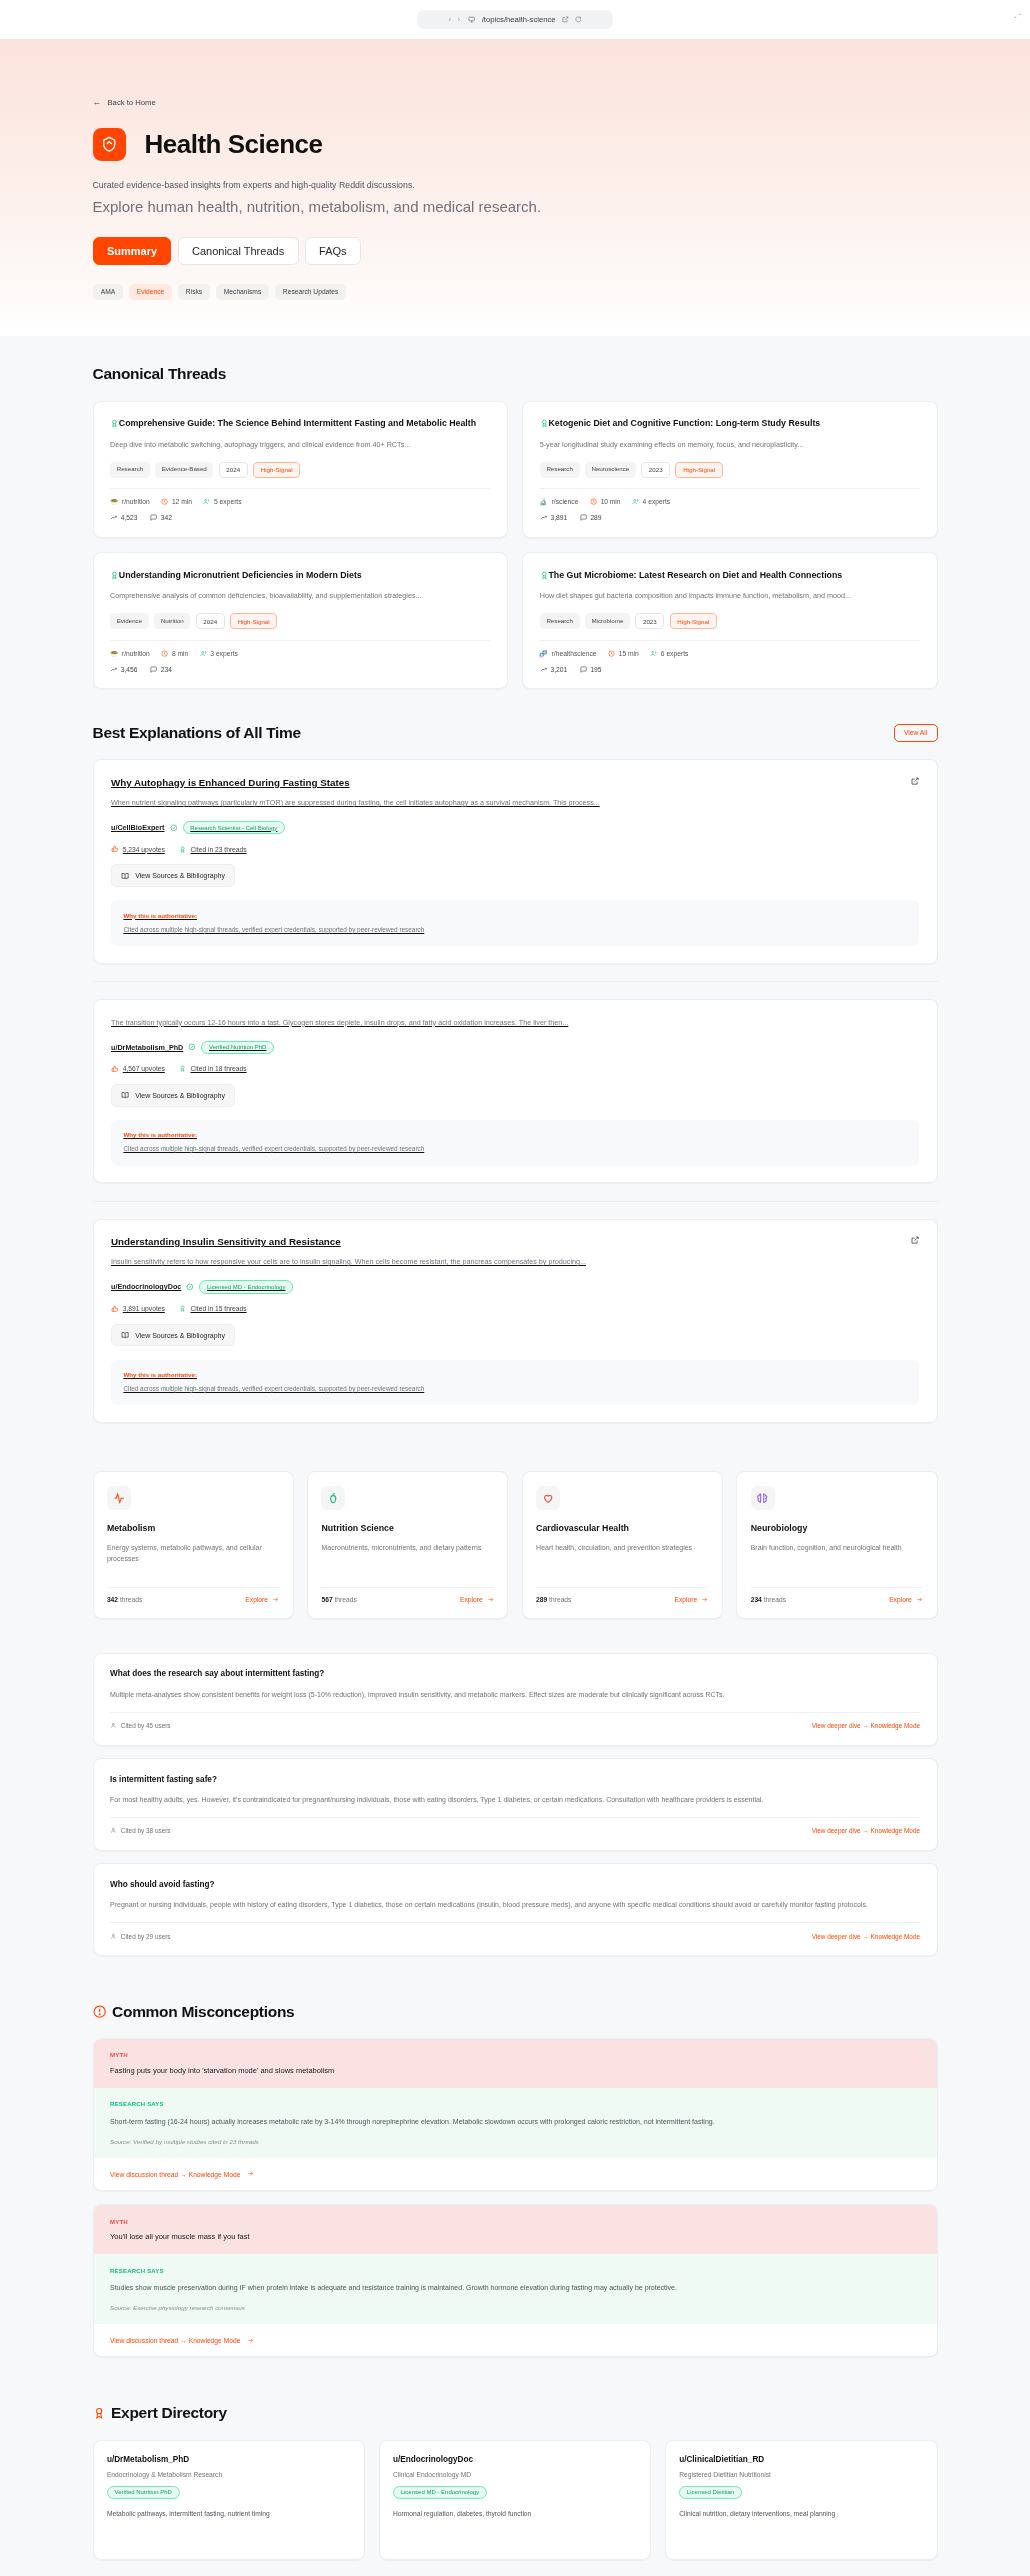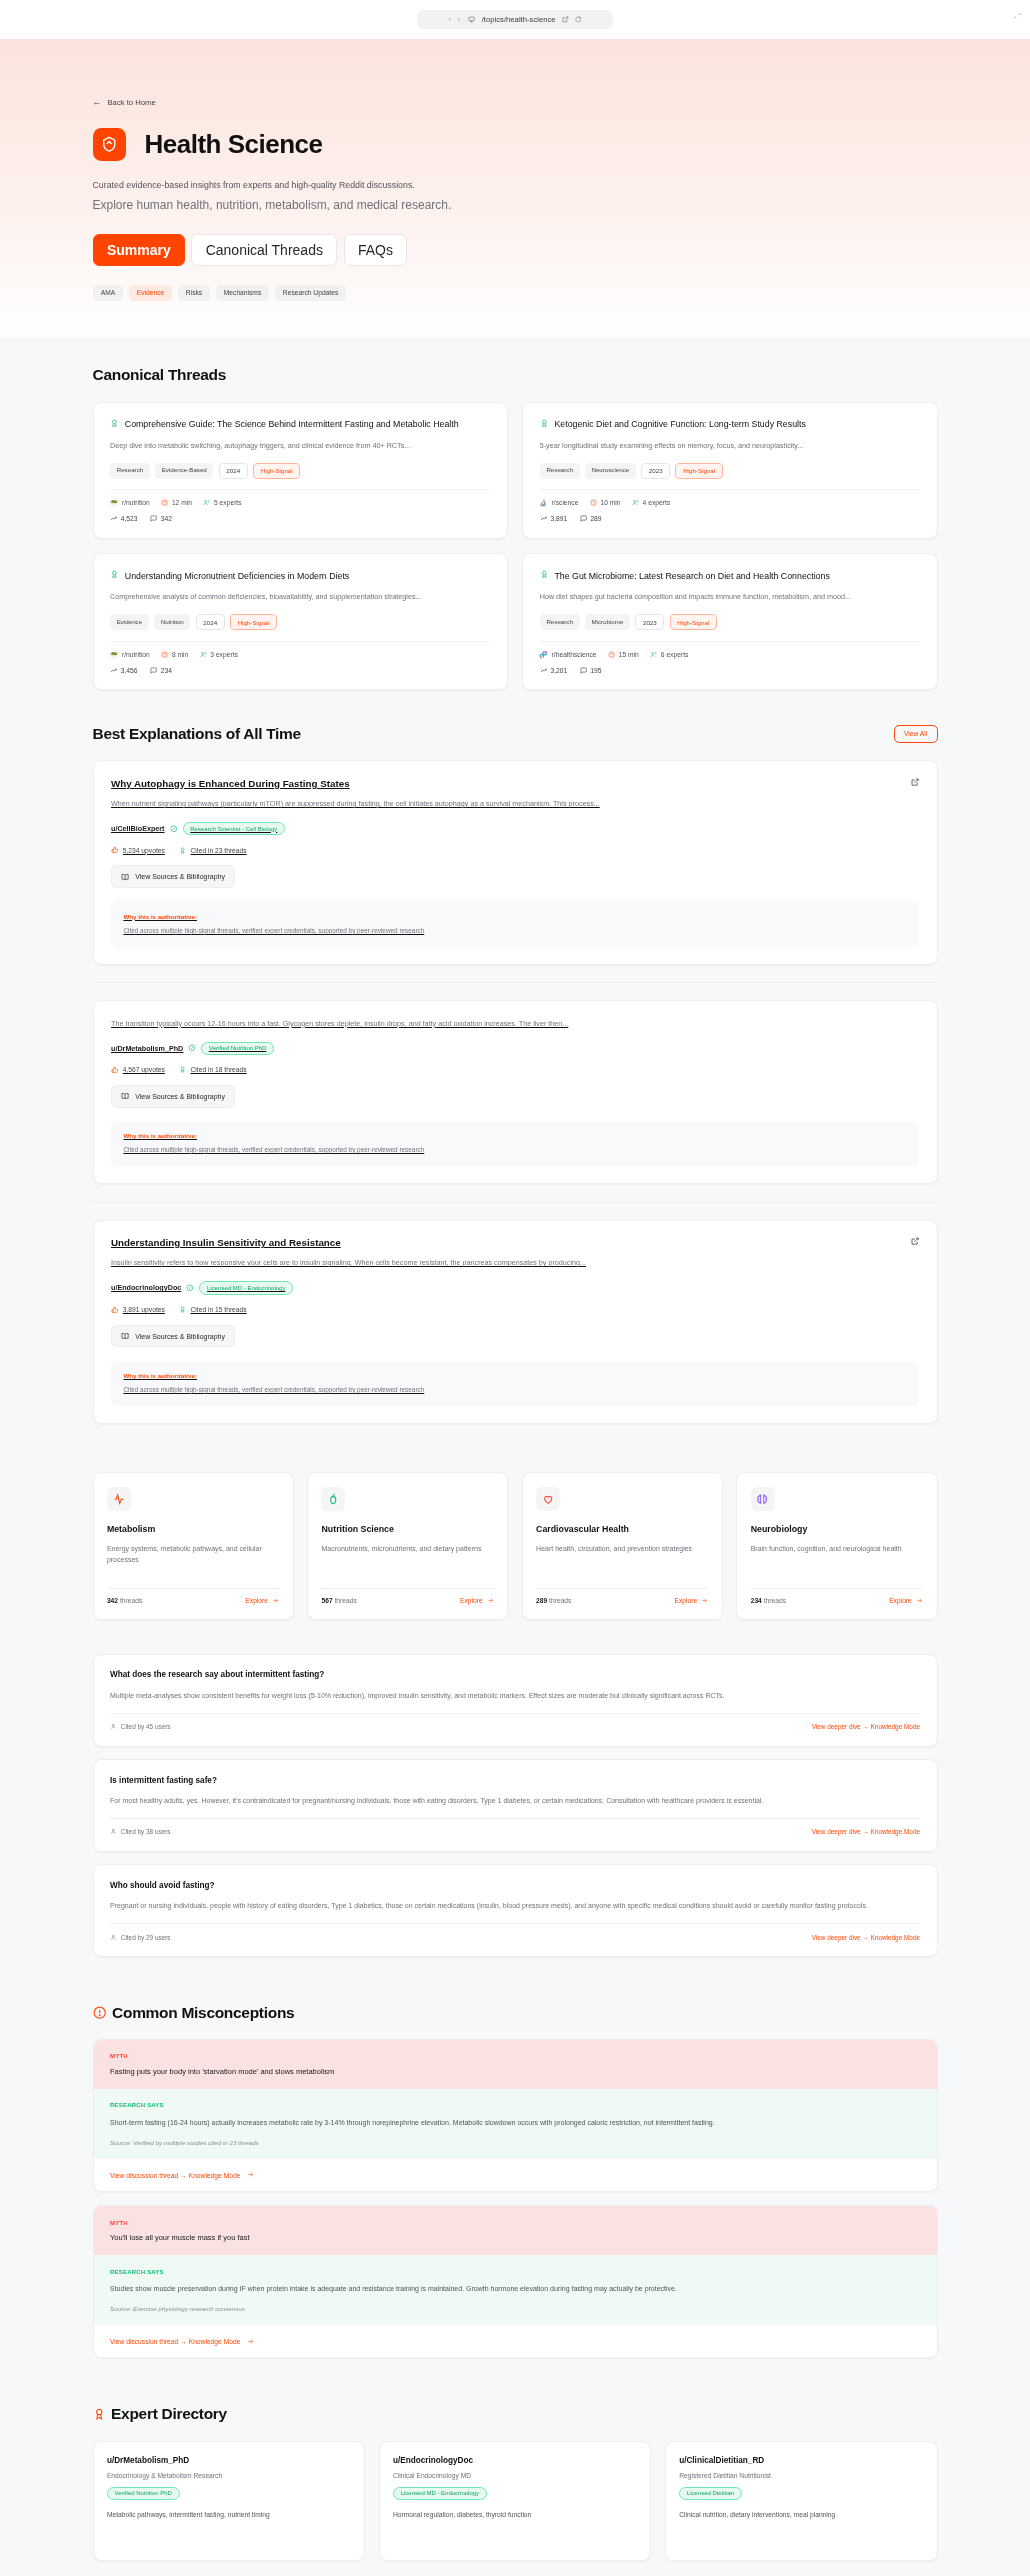--- a/index.html
+++ b/index.html
@@ -19,36 +19,36 @@
   
   .hero { background:linear-gradient(180deg,#fbe3dd 0%,#fdeee9 45%,#fdf8f6 80%,#ffffff 100%); padding:58px 0 36px 0; }
   .wrap { width:845px; margin:0 auto; }
   .back { display:flex; align-items:center; gap:6.2px; font-size:7.7px; color:#3f3f46; margin-bottom:20.6px; }
   .back .arrow { font-size:8.8px; }
   .titlerow { display:flex; align-items:center; gap:19px; margin-bottom:19.6px; }
   .tlogo { width:33px; height:33px; border-radius:8.2px; background:#ff4500; display:flex; align-items:center; justify-content:center; }
   .tlogo svg { width:16.5px; height:16.5px; }
   h1.page-title { font-size:26px; font-weight:800; letter-spacing:-0.5px; }
   .sub1 { font-size:8.8px; color:#52525b; margin-bottom:8.2px; }
-  .sub2 { font-size:12px; color:#71717a; margin-bottom:21.6px; }
+  .sub2 { font-size:15px; color:#71717a; margin-bottom:21.6px; }
   .tabs { display:flex; gap:6.2px; margin-bottom:18.5px; }
-  .tab { padding:7.2px 13.4px; border-radius:6.2px; font-size:14px; background:#ffffff; border:0.5px solid #e8e6e4; color:#27272a; }
+  .tab { padding:7.2px 13.4px; border-radius:6.2px; font-size:11px; background:#ffffff; border:0.5px solid #e8e6e4; color:#27272a; }
   .tab.active { background:#ff4500; color:#fff; border-color:#ff4500; font-weight:600; }
   .chips { display:flex; gap:5.2px; }
   .chip { padding:4.6px 8.2px; border-radius:5.2px; background:#f1f1f0; font-size:6.7px; color:#3f3f46; }
   .chip.on { background:#ffe9e1; color:#ff4500; }
   
   .section { padding:29px 0 5.2px 0; }
   .sec-head { display:flex; align-items:center; justify-content:space-between; margin-bottom:17.5px; }
   h2 { font-size:15.5px; font-weight:800; letter-spacing:-0.3px; display:flex; align-items:center; gap:6.2px; }
   .viewall { border:0.5px solid #ff4500; color:#ff4500; background:transparent; border-radius:5.2px; padding:4.6px 9.3px; font-size:6.7px; }
   
   .grid2 { display:grid; grid-template-columns:1fr 1fr; gap:14.4px; }
   .card { background:#fff; border:0.5px solid #eceef0; border-radius:8.2px; padding:15.5px 16.5px; box-shadow:0 0.5px 1px rgba(16,24,40,.04); }
-  .thread-title { display:flex; gap:6px; align-items:flex-start; font-size:8.8px; font-weight:400; line-height:1.42; margin-bottom:9.3px; }
+  .thread-title { display:flex; gap:0; align-items:center; font-size:8.8px; font-weight:700; line-height:1.42; margin-bottom:9.3px; }
   .thread-title .medal { flex:0 0 auto; margin-top:0.5px; }
   .thread-desc { font-size:7.2px; color:#71717a; line-height:1.6; margin-bottom:11.3px; }
   .tagrow { display:flex; gap:5.2px; flex-wrap:wrap; margin-bottom:10.3px; }
   .tag { background:#f4f4f5; border-radius:4.6px; padding:3.6px 6.7px; font-size:6.2px; color:#3f3f46; }
   .tag.year { background:#fff; border:0.5px solid #e4e4e7; }
   .tag.signal { background:#fff4f0; border:0.5px solid #ffb296; color:#ff4500; }
   .divider { height:0.5px; background:#eeeff1; margin:0 0 9.3px 0; }
   .metarow { display:flex; align-items:center; gap:11.3px; font-size:6.7px; color:#52525b; margin-bottom:8.2px; }
   .metarow .mi { display:flex; align-items:center; gap:3.6px; }
   .statrow { display:flex; align-items:center; gap:12.4px; font-size:6.7px; color:#3f3f46; }

